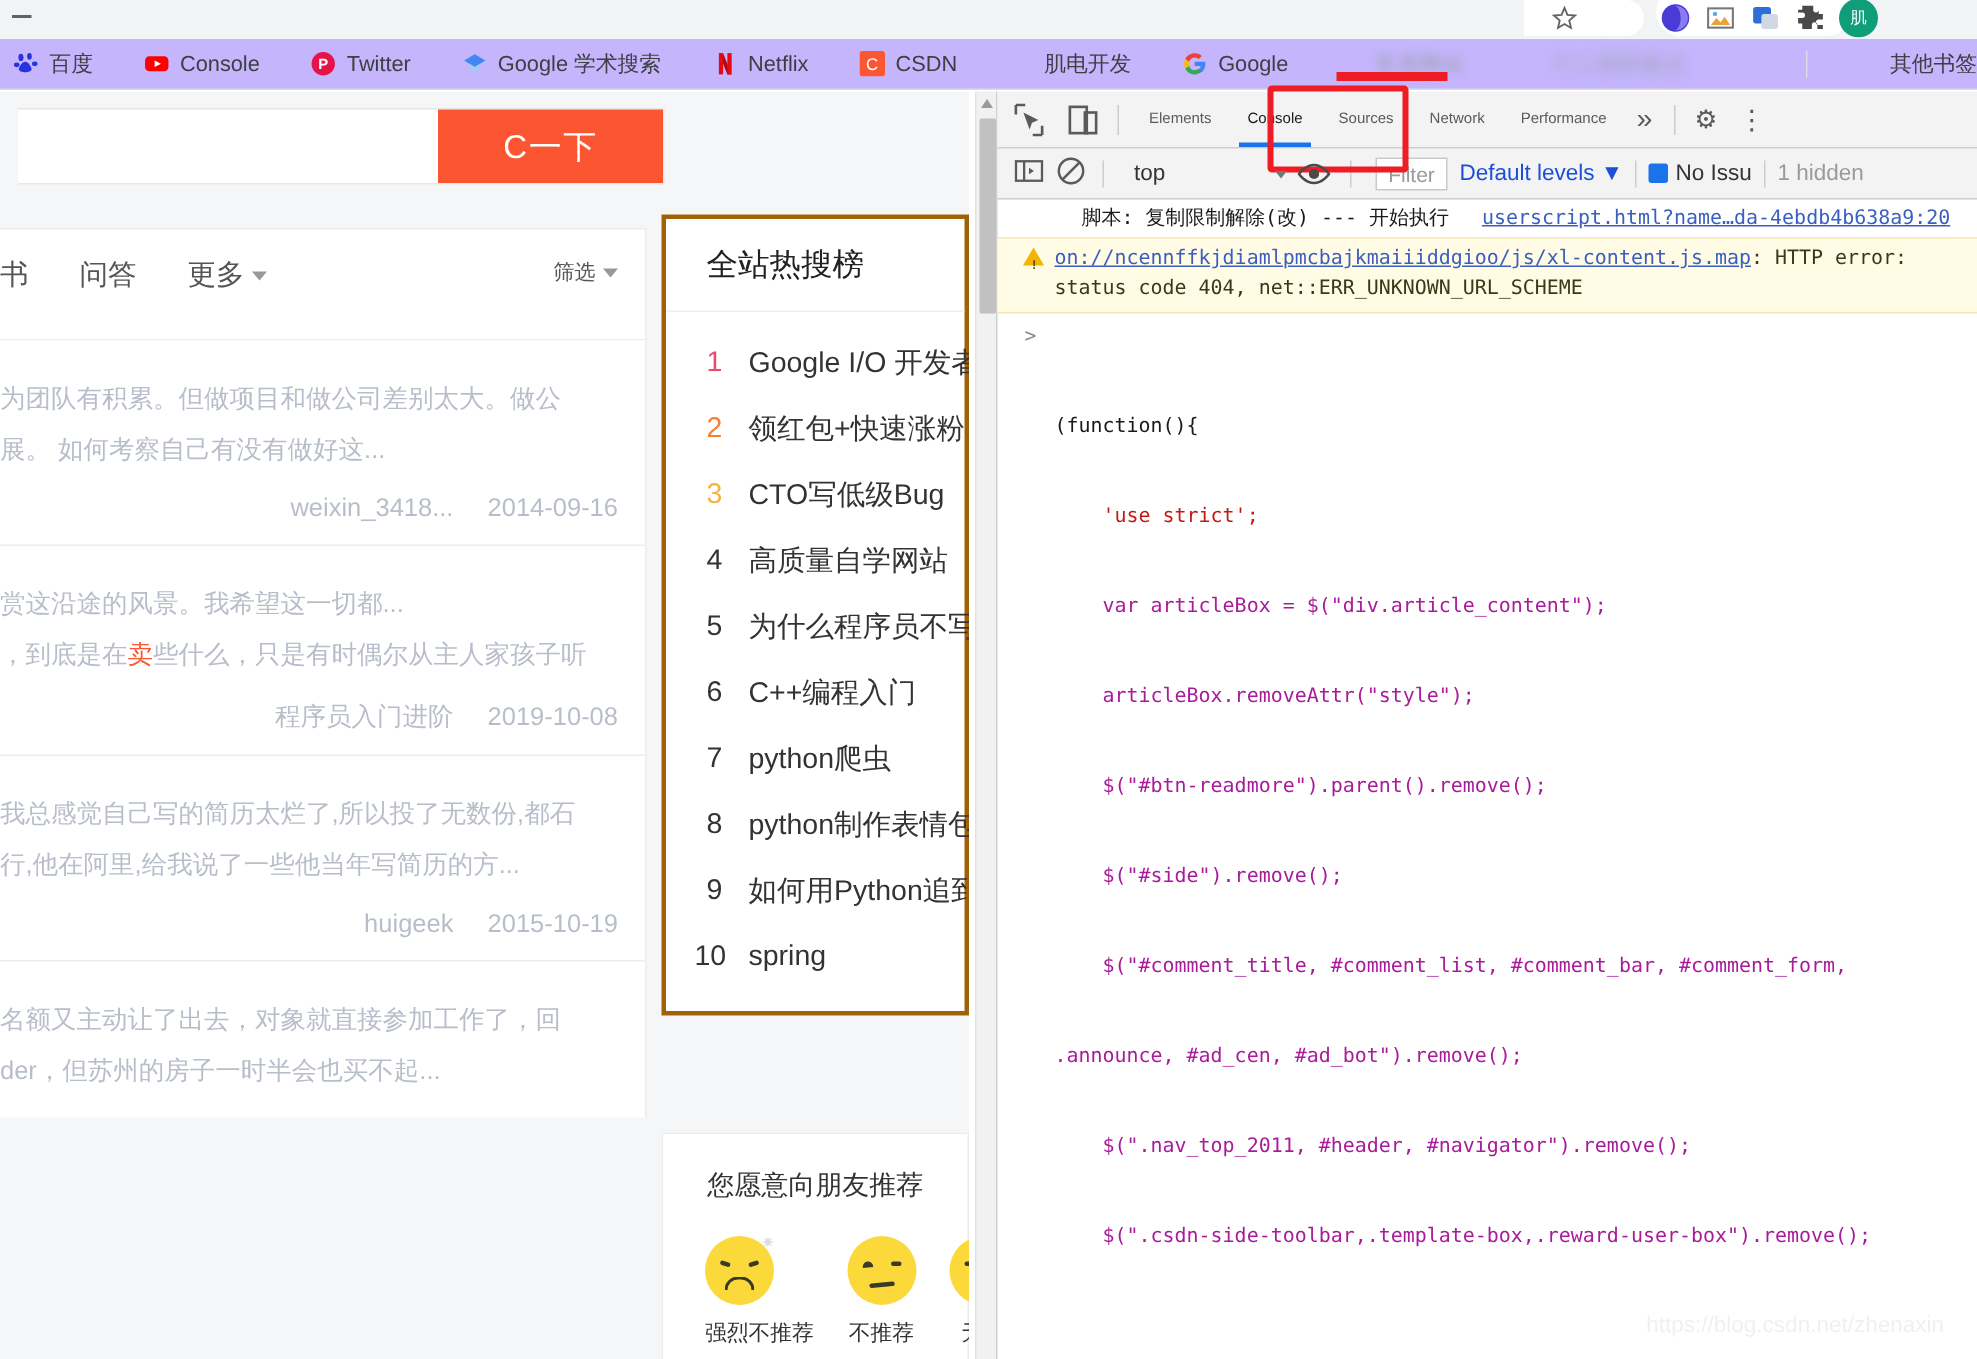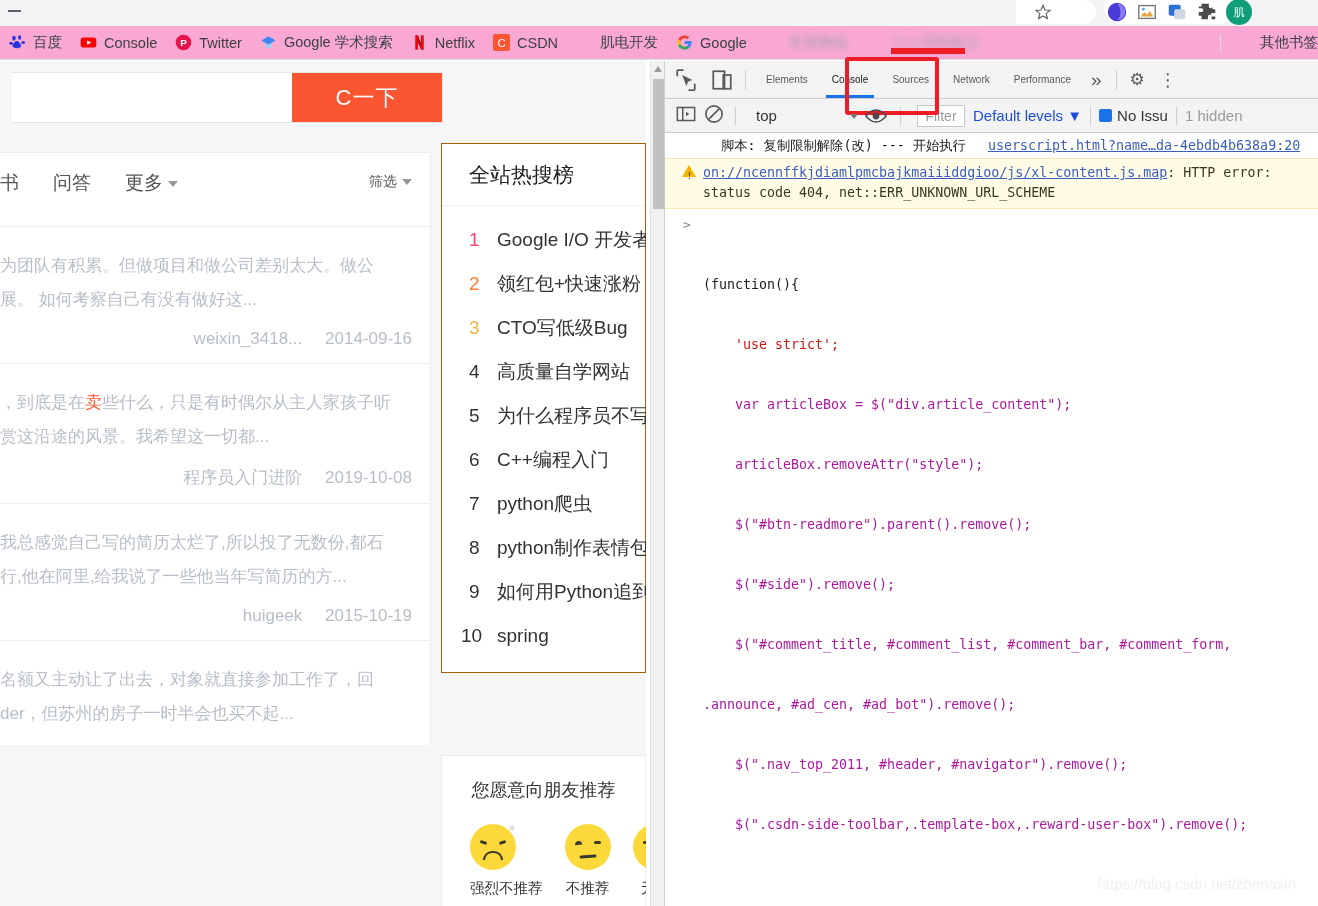--- a/index.html
+++ b/index.html
@@ -35,22 +35,22 @@
   .ext-ic { position:absolute; top:1px; width:22px; height:22px; }
   #ext-1 { right:190px; }
   #ext-2 { right:160px; }
   #ext-3 { right:130px; }
   #ext-4 { right:100px; }
   #ext-5 { right:66px; top:-1px; width:26px; height:26px; }
 
   
   #bookmarks-bar {
     position:absolute; left:0; top:26px; width:1318px; height:34px;
-    background:#f9a8d4; border-bottom:1px solid #dadce0;
-    display:flex; align-items:center; padding-left:0px;
+    background:#c4b5fd; border-bottom:1px solid #dadce0;
+    display:flex; align-items:center; padding-left:0px;gap:16px;
   }
   .bm {
     display:flex; align-items:center; gap:7px;
     padding:0 9px; height:26px; font-size:14.5px; color:#3c4043;
     white-space:nowrap; cursor:pointer; position:relative;
   }
   .bm .bicon { width:17px; height:17px; display:inline-block; position:relative; flex:0 0 auto; }
   .bm-label { font-size:14.5px; }
   .folder-ic {
     width:14px; height:12px; background:#f7c63e; border-radius:1.5px;
@@ -115,21 +115,21 @@
   }
   .rmeta {
     text-align:right; font-size:17px; color:#b8bec9; margin-top:12px;
   }
   .rmeta .auth { margin-right:18px; }
   .hl-red { color:#fc5531; }
 
   
   #hot-card {
     position:absolute; left:441px; top:82px; width:205px; background:#fff;
-    border:1px solid #a16207;
+    border:3px solid #a16207;
   }
   #hot-title {
     height:62px; line-height:62px; padding-left:27px;
     font-size:21px; color:#222; border-bottom:1px solid #efefef;
   }
   #hot-list { padding:12px 0 14px 0; }
   .hot-item {
     display:flex; align-items:center; height:44px; padding-left:27px;
     font-size:19px; color:#333; white-space:nowrap; cursor:pointer;
   }
@@ -418,22 +418,22 @@
   <div id="results">
     <div class="result">
       <div class="rline">为团队有积累。但做项目和做公司差别太大。做公</div>
       <div class="rline">展。 如何考察自己有没有做好这...</div>
       <div class="rmeta">
         <span class="auth">weixin_3418...</span>
         <span>2014-09-16</span>
       </div>
     </div>
     <div class="result">
+      <div class="rline">赏这沿途的风景。我希望这一切都...</div>
       <div class="rline"><span>，到底是在</span><span class="hl-red">卖</span><span>些什么，只是有时偶尔从主人家孩子听</span></div>
-      <div class="rline">赏这沿途的风景。我希望这一切都...</div>
       <div class="rmeta">
         <span class="auth">程序员入门进阶</span>
         <span>2019-10-08</span>
       </div>
     </div>
     <div class="result">
       <div class="rline">我总感觉自己写的简历太烂了,所以投了无数份,都石</div>
       <div class="rline">行,他在阿里,给我说了一些他当年写简历的方...</div>
       <div class="rmeta">
         <span class="auth">huigeek</span>

